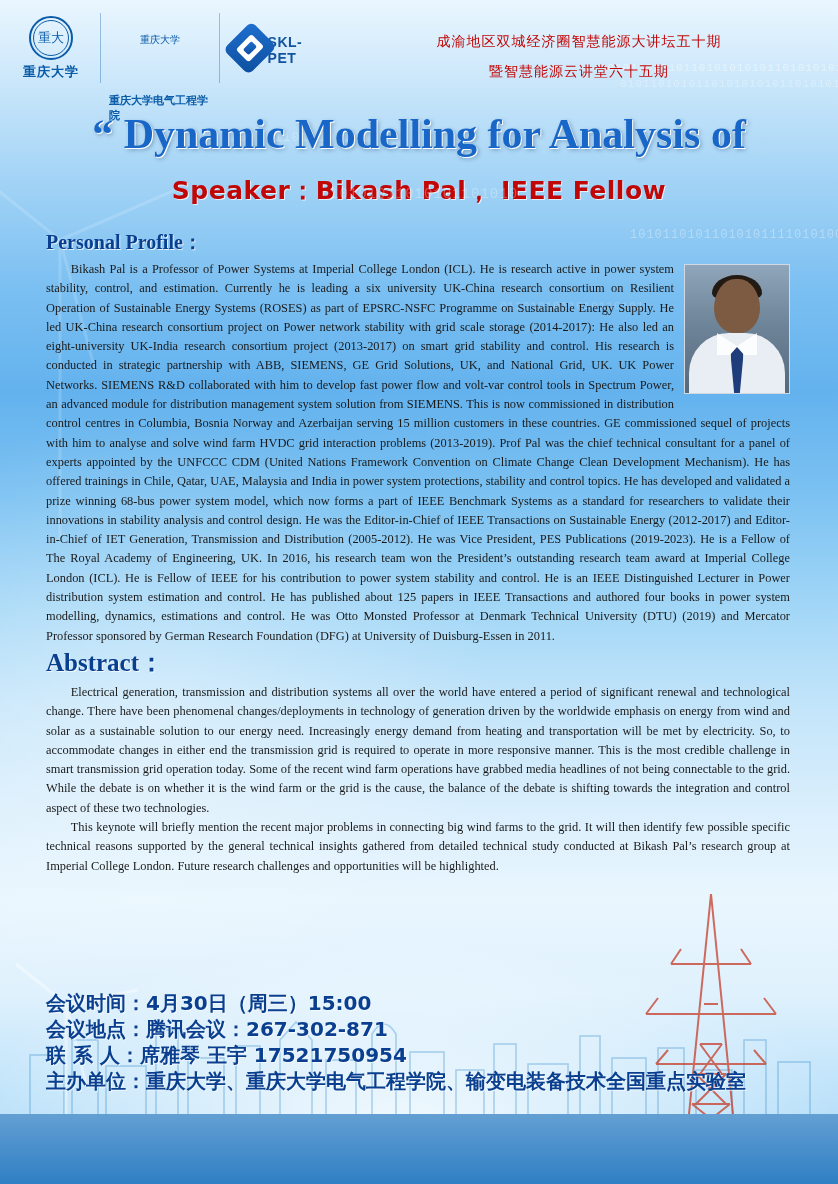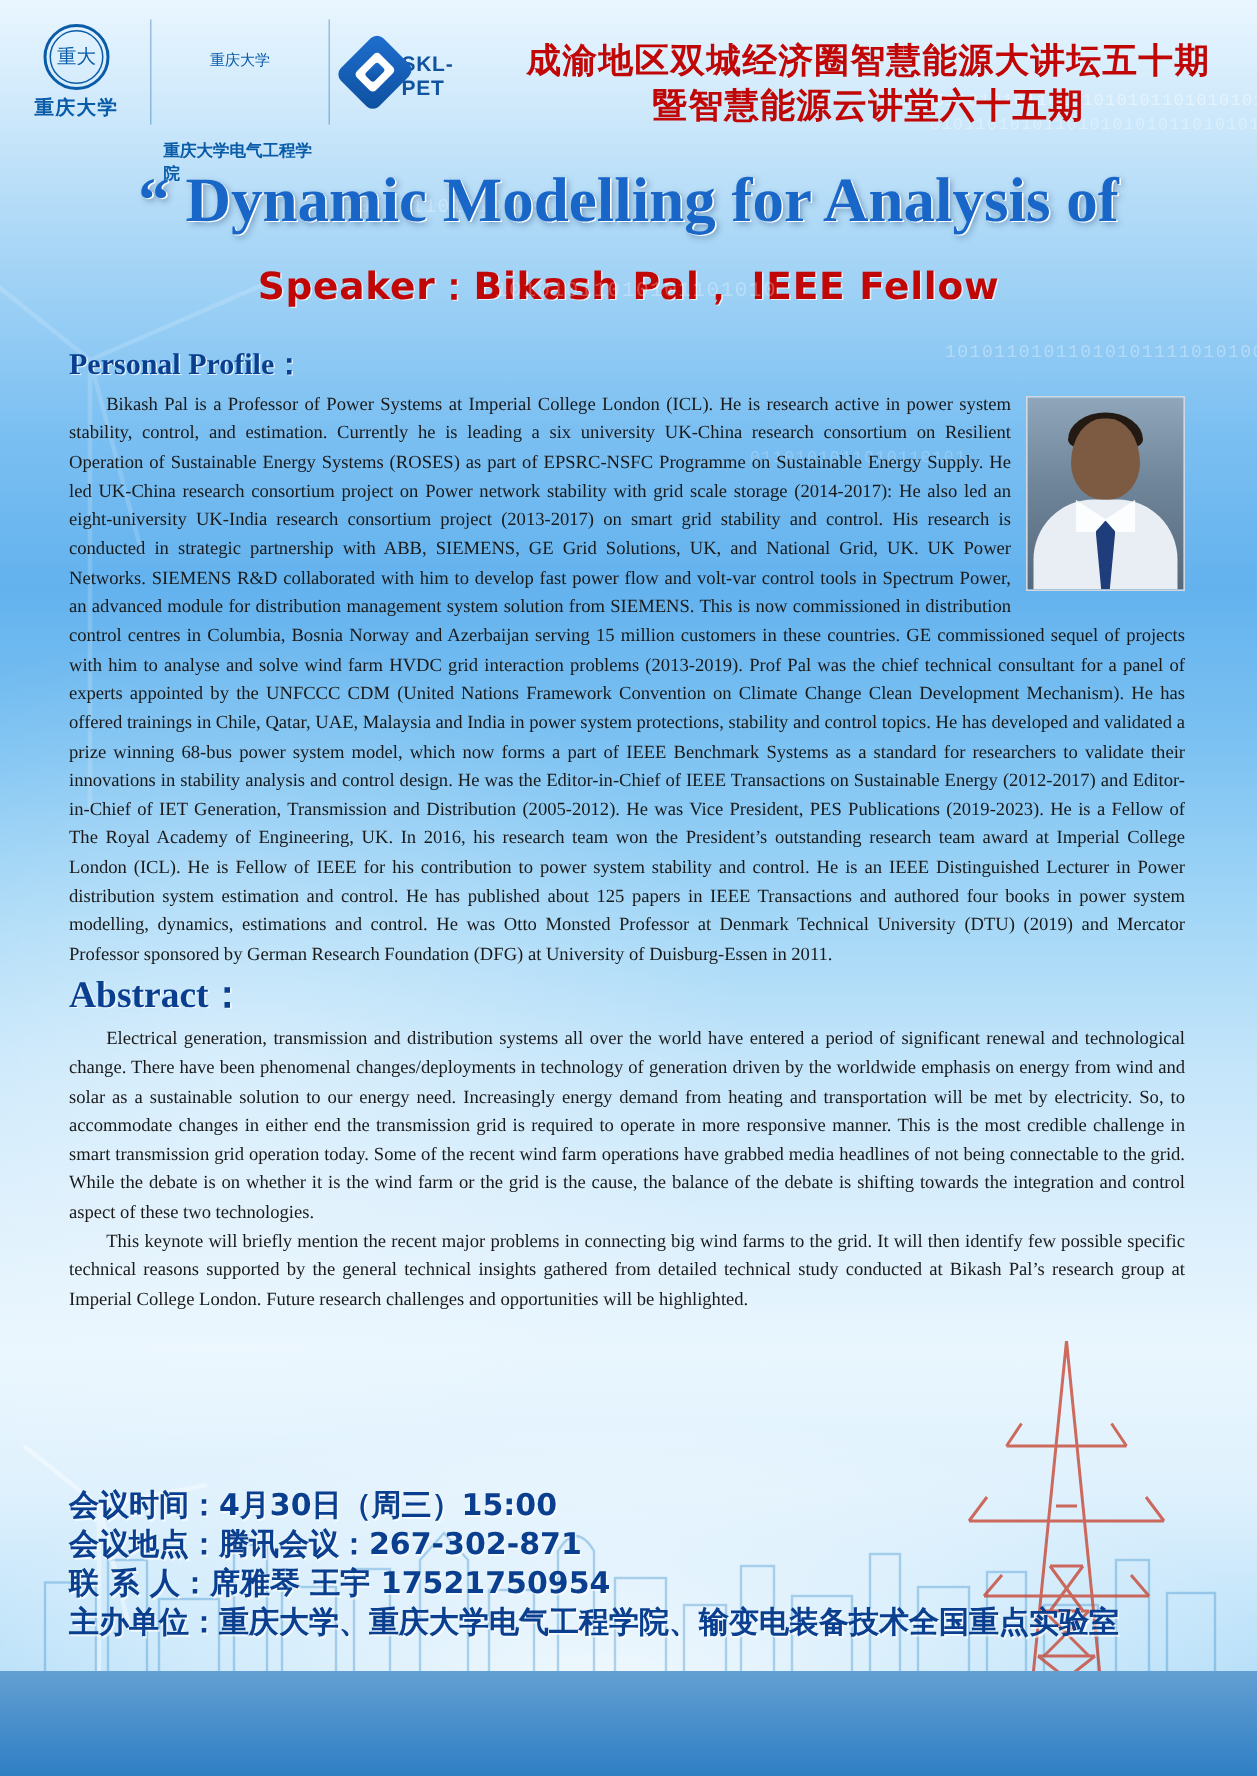--- a/index.html
+++ b/index.html
@@ -162,22 +162,22 @@
   }
   .header-titles {
     position: absolute;
     left: 330px;
     right: 10px;
     top: 26px;
     text-align: center;
   }
   .header-titles div {
     color: #c10606;
-    font-size: 23px;
-    font-weight: bold;
+    font-size: 14px;
+    font-weight: normal;
     line-height: 30px;
     letter-spacing: 1px;
     font-family: "DejaVu Sans", sans-serif;
   }
 
   
   .maintitle {
     position: relative;
     margin-top: 12px;
     text-align: center;

